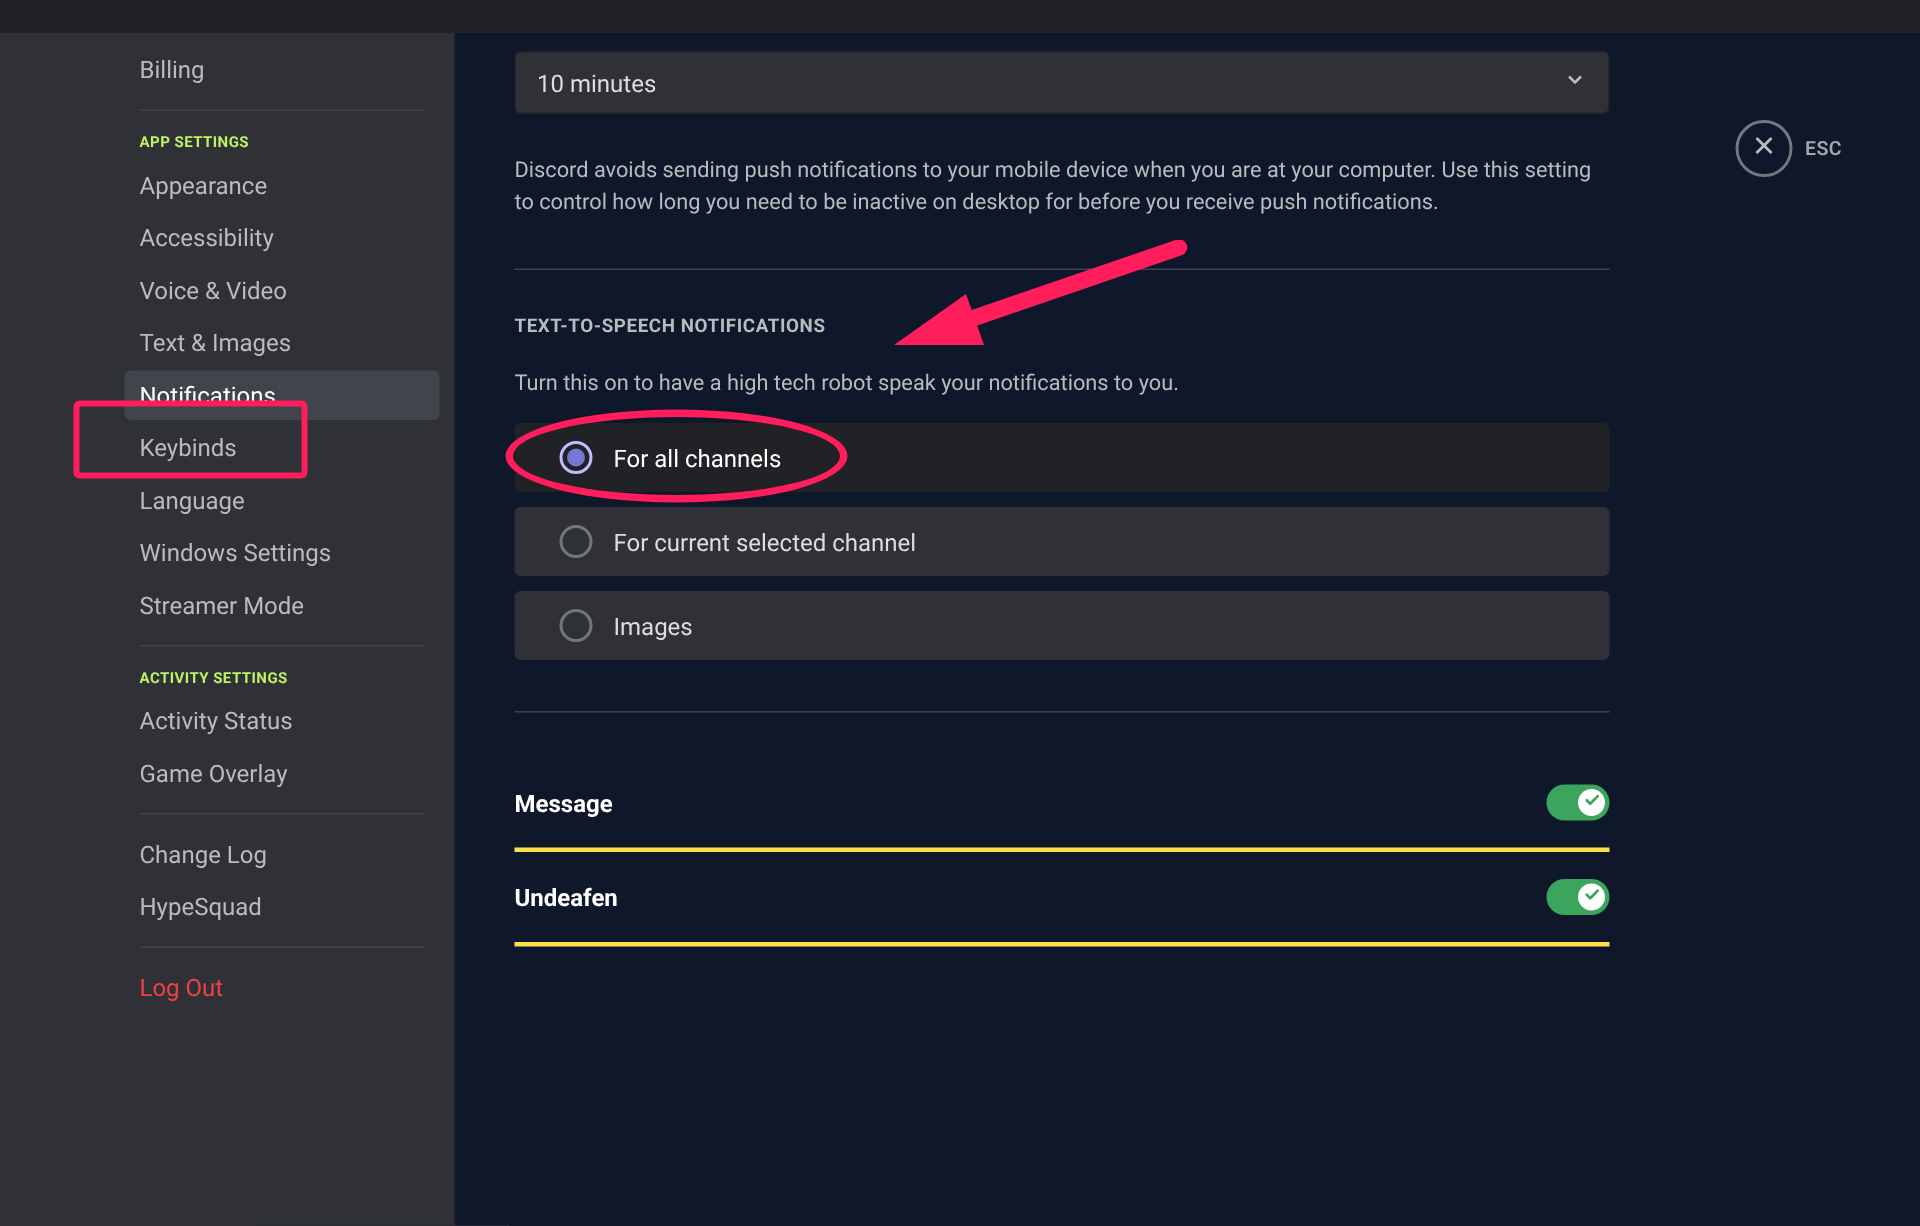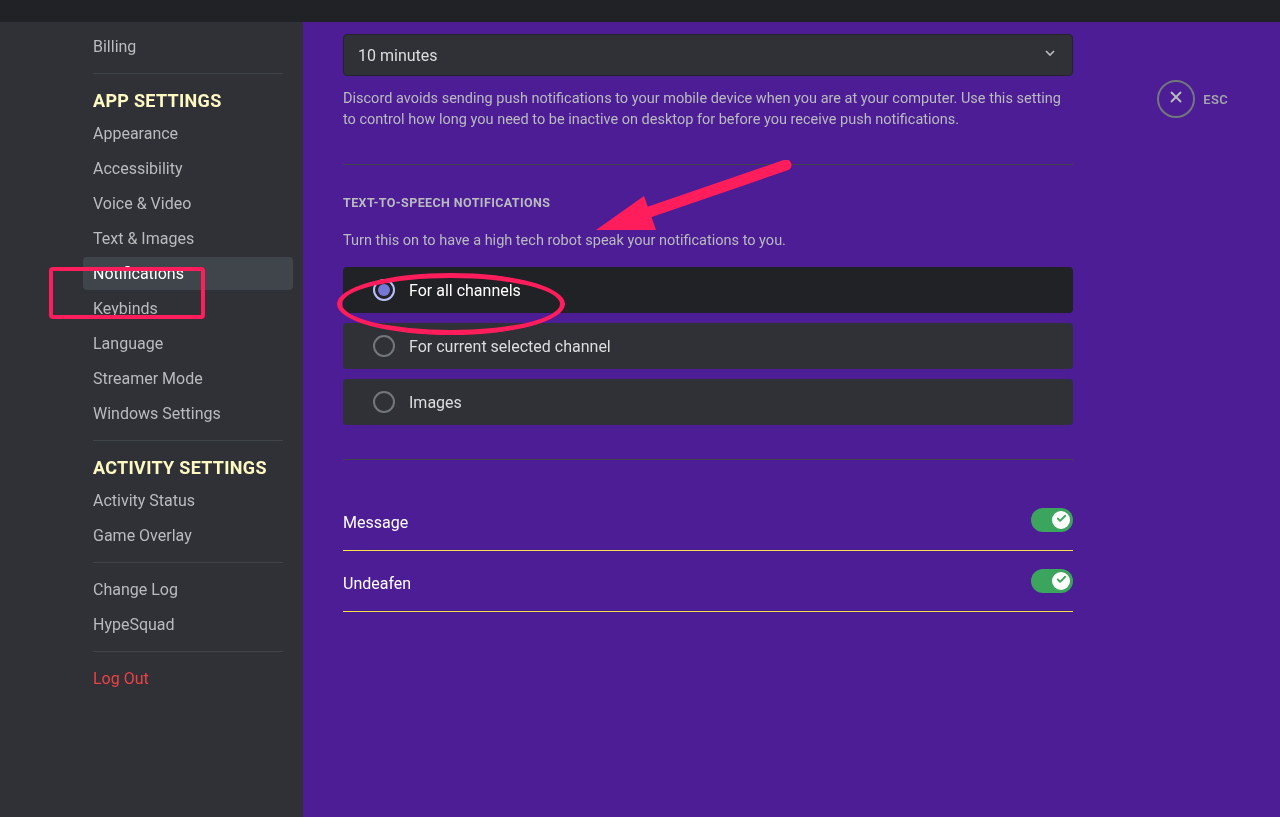--- a/index.html
+++ b/index.html
@@ -35,35 +35,35 @@
     padding: 7px 10px;
     border-radius: 4px;
     color: #b9bbbe;
     font-size: 16px;
     cursor: pointer;
     margin-bottom: 2px;
   }
   .sidebar .item.active { background: #40444b; color: #fff; }
   .sidebar .header {
     padding: 6px 10px;
-    color: #fef9c3;
-    font-size: 18px;
+    color: #bef264;
+    font-size: 10px;
     font-weight: 700;
     letter-spacing: 0.3px;
     text-transform: uppercase;
   }
   .sidebar .sep {
     height: 1px;
     background: #40444b;
     margin: 10px 10px;
   }
   .sidebar .logout { color: #ed4245; }
   .content-outer {
     flex: 1;
-    background: #4c1d95;
+    background: #0f172a;
     display: flex;
     position: relative;
     overflow-y: auto;
   }
   .content {
     padding: 0 40px 60px 40px;
     width: 810px;
   }
   .select-box {
     background: #2f3136;
@@ -76,21 +76,21 @@
     color: #dcddde;
     font-size: 16px;
     margin-top: 12px;
     cursor: pointer;
   }
   .chevron { color: #b9bbbe; font-size: 16px; }
   .helper {
     color: #b9bbbe;
     font-size: 14.5px;
     line-height: 1.45;
-    margin-top: 12px;
+    margin-top: 27px;
   }
   .divider {
     height: 1px;
     background: #40444b;
     margin: 34px 0 30px 0;
   }
   .section-header {
     color: #b9bbbe;
     font-size: 12.5px;
     font-weight: 700;
@@ -127,26 +127,26 @@
   .radio-item.selected .radio-dot { display: block; }
   .sounds-title {
     color: #fff;
     font-size: 21px;
     font-weight: 700;
     margin-bottom: 12px;
   }
   .sound-row {
     display: flex;
     justify-content: space-between;
-    align-items: flex-end;
+    align-items: center;
     padding: 18px 0;
-    border-bottom: 1px solid #fde047;
+    border-bottom: 3px solid #fde047;
     color: #fff;
     font-size: 16px;
-    font-weight: 400;
+    font-weight: 700;
   }
   .toggle {
     width: 42px; height: 24px;
     background: #3ba55d;
     border-radius: 14px;
     position: relative;
     cursor: pointer;
   }
   .toggle .knob {
     width: 18px; height: 18px;
@@ -208,22 +208,22 @@
         <div class="item">Billing</div>
         <div class="sep"></div>
         <div class="header">APP SETTINGS</div>
         <div class="item">Appearance</div>
         <div class="item">Accessibility</div>
         <div class="item">Voice &amp; Video</div>
         <div class="item">Text &amp; Images</div>
         <div class="item active">Notifications</div>
         <div class="item">Keybinds</div>
         <div class="item">Language</div>
+        <div class="item">Windows Settings</div>
         <div class="item">Streamer Mode</div>
-        <div class="item">Windows Settings</div>
         <div class="sep"></div>
         <div class="header">ACTIVITY SETTINGS</div>
         <div class="item">Activity Status</div>
         <div class="item">Game Overlay</div>
         <div class="sep"></div>
         <div class="item">Change Log</div>
         <div class="item">HypeSquad</div>
         <div class="sep"></div>
         <div class="item logout">Log Out</div>
       </div>

